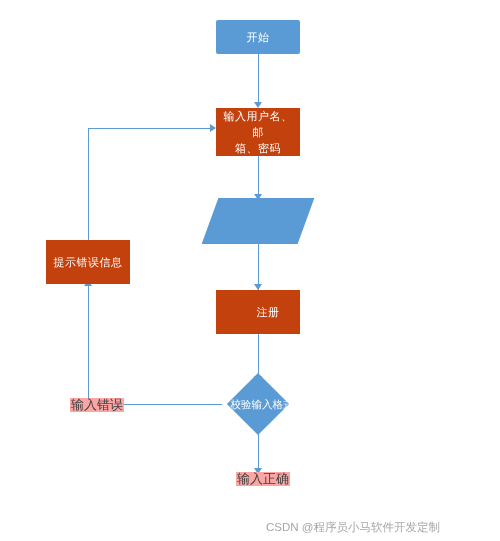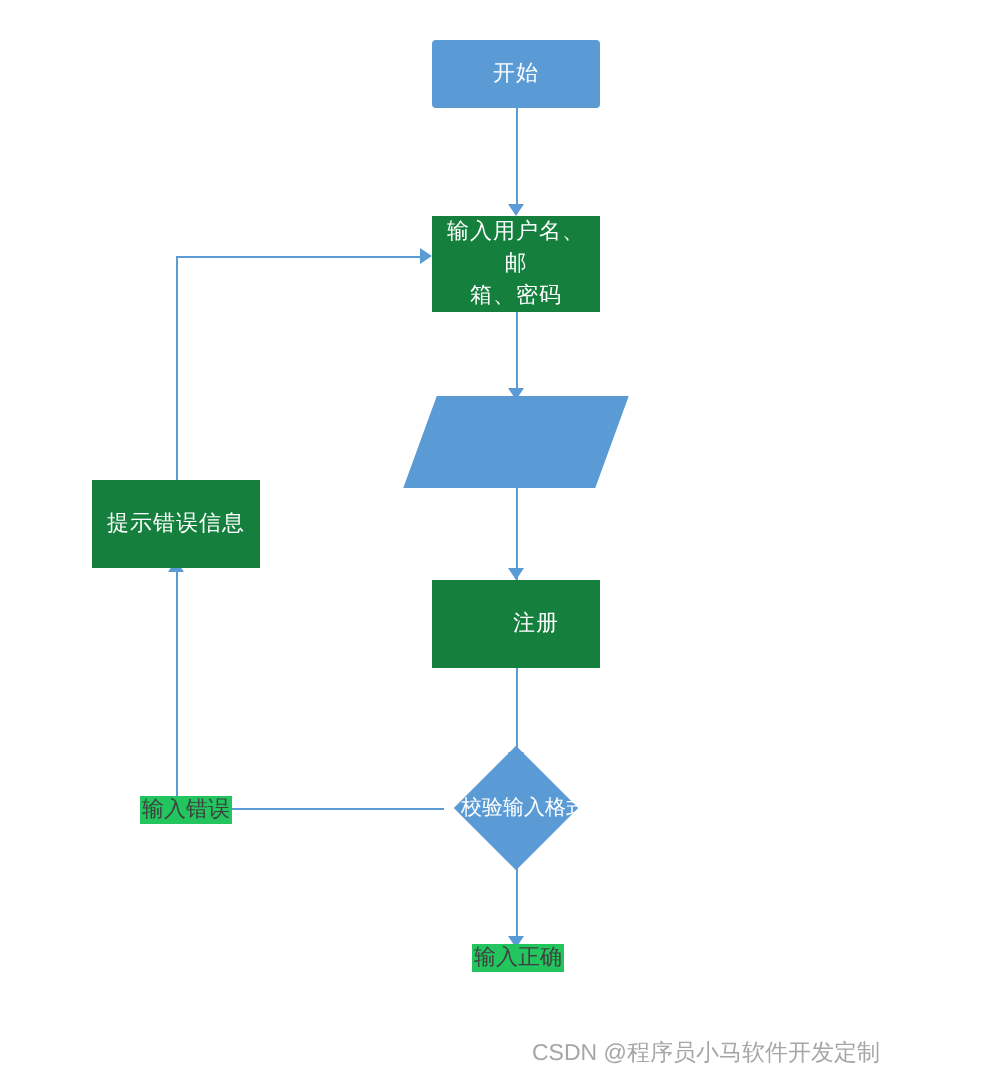--- a/index.html
+++ b/index.html
@@ -36,21 +36,21 @@
     white-space: pre-line;
   }
   
   .terminator {
     background: #5b9bd5;
     border-radius: 2px;
     justify-content: center;
   }
   
   .process {
-    background: #15803d;
+    background: #c2410c;
   }
   
   .parallelogram-wrap {
     position: absolute;
   }
   .parallelogram {
     position: absolute;
     inset: 0;
     background: #5b9bd5;
     transform: skewX(-20deg);
@@ -115,24 +115,24 @@
   .arrow-right {
     position: absolute;
     width: 0; height: 0;
     border-top: 4px solid transparent;
     border-bottom: 4px solid transparent;
     border-left: 6px solid #5b9bd5;
   }
   .edge-label {
     position: absolute;
     color: #404040;
-    font-size: 11px;
+    font-size: 13px;
     line-height: 14px;
     white-space: nowrap;
-    background: #22c55e;
+    background: #fca5a5;
     padding: 0 1px;
   }
   .watermark {
     position: absolute;
     color: #a6a6a6;
     font-size: 11.5px;
     line-height: 16px;
     white-space: nowrap;
     text-align: right;
   }

